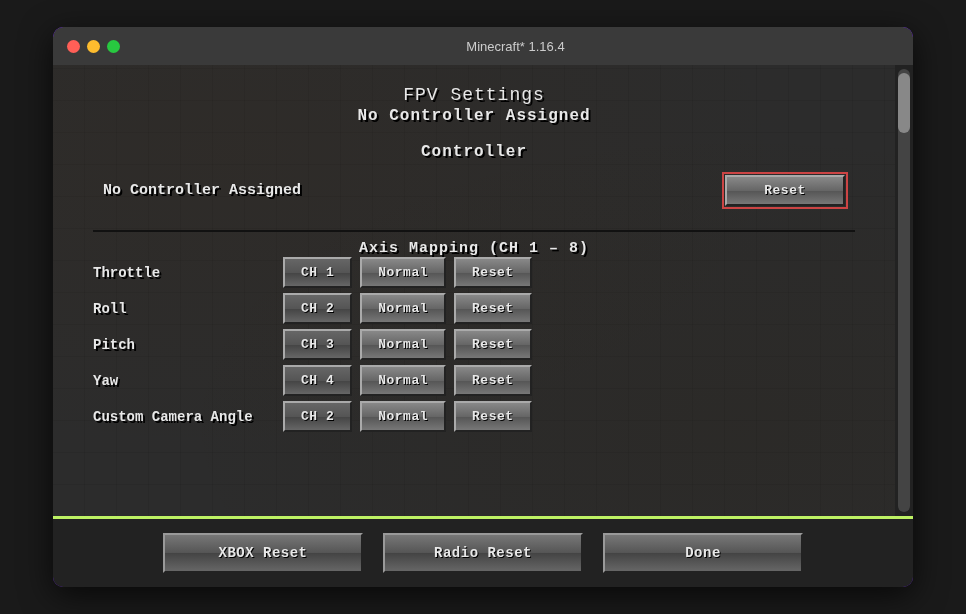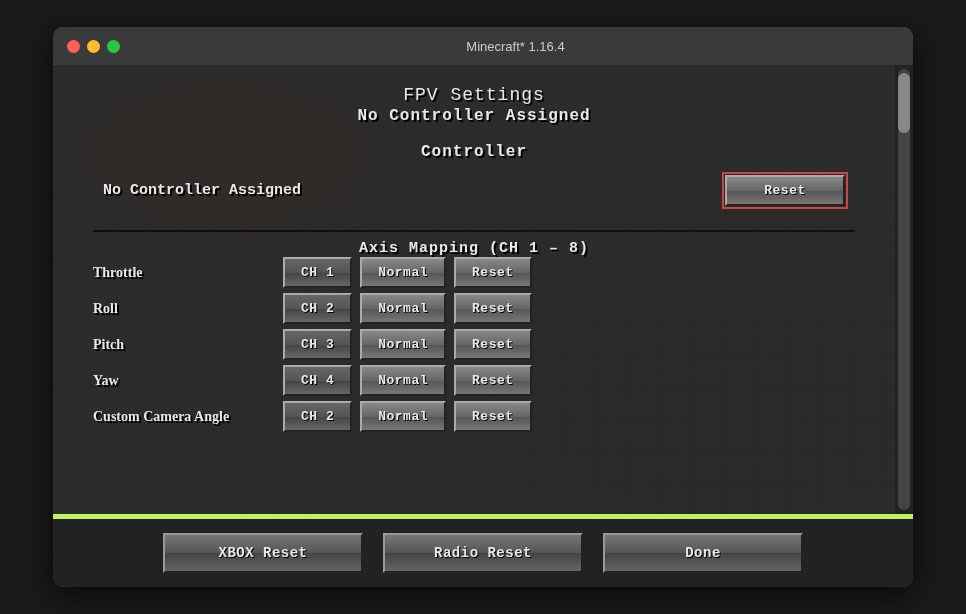--- a/index.html
+++ b/index.html
@@ -250,39 +250,39 @@
       display: flex;
       align-items: center;
       gap: 10px;
     }
 
     .axis-name {
       color: #e8e8e8;
       font-size: 14px;
       font-weight: bold;
       text-shadow: 2px 2px 0 #000;
-      font-family: Liberation Serif, serif;
+      font-family: Liberation Mono, monospace;
       width: 180px;
     }
 
     .axis-controls {
       display: flex;
       gap: 8px;
       align-items: center;
     }
 
     
     .bottom-bar {
       flex-shrink: 0;
       background: #222;
       padding: 14px 24px;
       display: flex;
       gap: 20px;
       justify-content: center;
-      border-top: 5px solid #bef264;
+      border-top: 3px solid #bef264;
     }
 
     .bottom-btn {
       background: linear-gradient(to bottom, #777 0%, #555 50%, #444 51%, #666 100%);
       border: 2px solid #222;
       border-top-color: #999;
       border-left-color: #999;
       color: #e8e8e8;
       font-family: 'Courier New', monospace;
       font-size: 14px;

